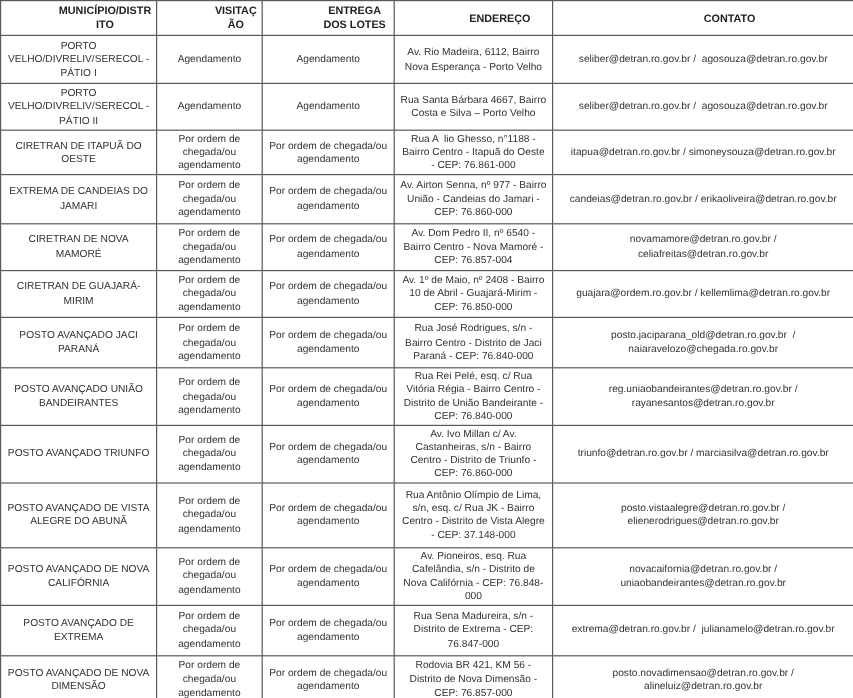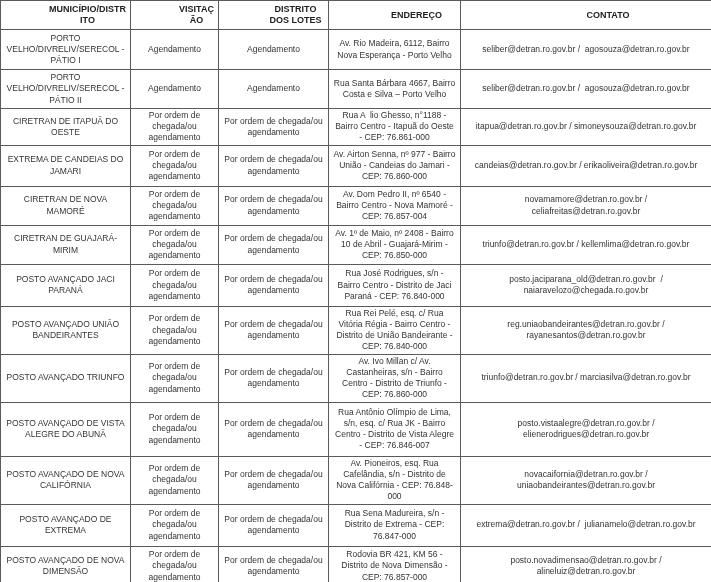--- a/index.html
+++ b/index.html
@@ -50,21 +50,21 @@
       <col style="width:130px">
       <col style="width:88px">
       <col style="width:110px">
       <col style="width:132px">
       <col style="width:251px">
     </colgroup>
     <thead>
       <tr style="height:29px">
         <th>MUNICÍPIO/DISTRITO</th>
         <th>VISITAÇÃO</th>
-        <th>DISTRITO DOS LOTES</th>
+        <th>ENTREGA DOS LOTES</th>
         <th>ENDEREÇO</th>
         <th>CONTATO</th>
       </tr>
     </thead>
     <tbody>
       <tr style="height:40px">
         <td>PORTO
 VELHO/DIVRELIV/SERECOL -
 PÁTIO I</td>
         <td>Agendamento</td>
@@ -101,21 +101,21 @@
         <td>Por ordem de chegada/ou agendamento</td>
         <td>Av. Dom Pedro II, nº 6540 - Bairro Centro - Nova Mamoré - CEP: 76.857-004</td>
         <td>novamamore@detran.ro.gov.br /
 celiafreitas@detran.ro.gov.br</td>
       </tr>
       <tr style="height:39px">
         <td>CIRETRAN DE GUAJARÁ-MIRIM</td>
         <td>Por ordem de chegada/ou agendamento</td>
         <td>Por ordem de chegada/ou agendamento</td>
         <td>Av. 1º de Maio, nº 2408 - Bairro 10 de Abril - Guajará-Mirim - CEP: 76.850-000</td>
-        <td>triunfo@detran.ro.gov.br / kellemlima@detran.ro.gov.br</td>
+        <td>guajara@ordem.ro.gov.br / kellemlima@detran.ro.gov.br</td>
       </tr>
       <tr style="height:42px">
         <td>POSTO AVANÇADO JACI PARANÁ</td>
         <td>Por ordem de chegada/ou agendamento</td>
         <td>Por ordem de chegada/ou agendamento</td>
         <td>Rua José Rodrigues, s/n - Bairro Centro - Distrito de Jaci Paraná - CEP: 76.840-000</td>
         <td>posto.jaciparana_old@detran.ro.gov.br  /
 naiaravelozo@chegada.ro.gov.br</td>
       </tr>
       <tr style="height:48px">
@@ -130,21 +130,21 @@
         <td>POSTO AVANÇADO TRIUNFO</td>
         <td>Por ordem de chegada/ou agendamento</td>
         <td>Por ordem de chegada/ou agendamento</td>
         <td>Av. Ivo Millan c/ Av. Castanheiras, s/n - Bairro Centro - Distrito de Triunfo - CEP: 76.860-000</td>
         <td>triunfo@detran.ro.gov.br / marciasilva@detran.ro.gov.br</td>
       </tr>
       <tr style="height:54px">
         <td>POSTO AVANÇADO DE VISTA ALEGRE DO ABUNÃ</td>
         <td>Por ordem de chegada/ou agendamento</td>
         <td>Por ordem de chegada/ou agendamento</td>
-        <td>Rua Antônio Olímpio de Lima, s/n, esq. c/ Rua JK - Bairro Centro - Distrito de Vista Alegre - CEP: 76.846-007</td>
+        <td>Rua Antônio Olímpio de Lima, s/n, esq. c/ Rua JK - Bairro Centro - Distrito de Vista Alegre - CEP: 37.148-000</td>
         <td>posto.vistaalegre@detran.ro.gov.br /
 elienerodrigues@detran.ro.gov.br</td>
       </tr>
       <tr style="height:48px">
         <td>POSTO AVANÇADO DE NOVA CALIFÓRNIA</td>
         <td>Por ordem de chegada/ou agendamento</td>
         <td>Por ordem de chegada/ou agendamento</td>
         <td>Av. Pioneiros, esq. Rua Cafelândia, s/n - Distrito de Nova Califórnia - CEP: 76.848-000</td>
         <td>novacaifornia@detran.ro.gov.br /
 uniaobandeirantes@detran.ro.gov.br</td>

